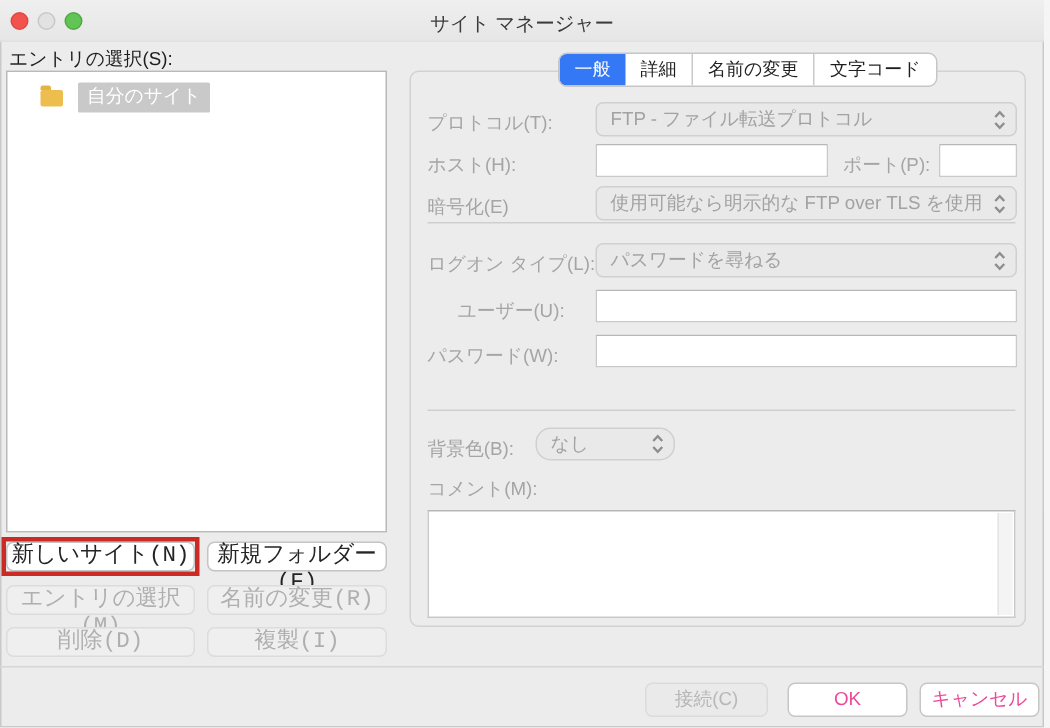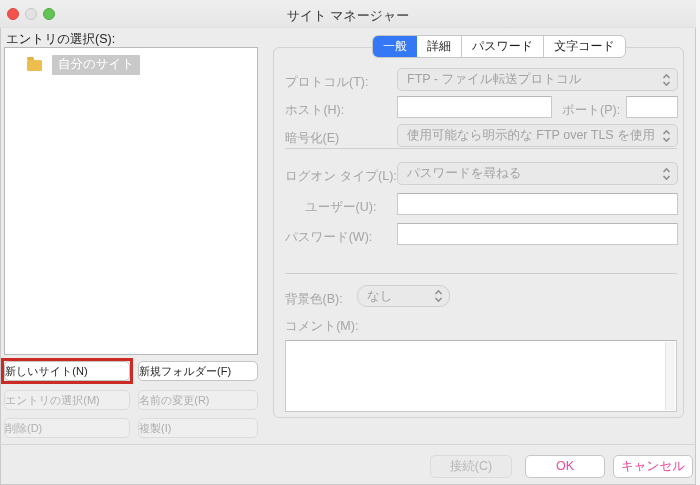--- a/index.html
+++ b/index.html
@@ -16,21 +16,21 @@
   .tl.gray{left:25px;background:#E2E2E2;border:1px solid #C8C8C8;}
   .tl.green{left:43px;background:#61C454;border:1px solid #50A944;}
   
   .entries-label{position:absolute;left:6px;top:31px;font-size:12.5px;color:#1e1e1e;}
   .tree{position:absolute;left:4px;top:47px;width:254px;height:308px;background:#fff;border:1px solid #B9B9B9;}
   .tree-row{position:absolute;left:0;top:8px;height:18px;width:100%;display:flex;align-items:center;}
   .folder{position:relative;margin-left:22px;width:15px;height:11px;background:#EDBE4E;border-radius:1.5px;flex:0 0 auto;}
   .folder::before{content:"";position:absolute;top:-3px;left:0;width:7px;height:3px;background:#E5B343;border-radius:1.5px 1.5px 0 0;}
   .tree-sel{margin-left:10px;background:#C9C9C9;color:#fff;font-size:12.5px;padding:1px 6px 2px 6px;border-radius:1px;white-space:nowrap;}
   
-  .sbtn{position:absolute;height:20px;border-radius:5px;font-size:11px;text-align:left;line-height:18px;}
+  .sbtn{position:absolute;height:20px;border-radius:5px;font-size:15px;text-align:center;line-height:18px;font-family:Liberation Mono, monospace;}
   .sbtn.on{background:#FFFFFF;border:1px solid #C4C4C4;color:#252525;}
   .sbtn.off{background:#EFEFEF;border:1px solid #DCDCDC;color:#AFAFAF;}
   .annot{position:absolute;left:1px;top:358px;width:132px;height:26px;border:3px solid #CB2B24;pointer-events:none;}
   
   .pane{position:absolute;left:273px;top:47px;width:411px;height:371px;border:1px solid #D2D2D2;border-radius:6px;}
   .tabs{position:absolute;left:372px;top:35px;height:23px;display:flex;background:#fff;border:1px solid #C6C6C6;border-radius:6px;overflow:hidden;}
   .tab{font-size:12px;line-height:21px;padding:0 10px;color:#1e1e1e;white-space:nowrap;}
   .tab.sel{background:#3478F6;color:#fff;}
   .tab.div{border-left:1px solid #C9C9C9;}
   .tab.sel + .tab{border-left:none;}
@@ -76,21 +76,21 @@
   <div class="sbtn off" style="left:138px;top:390px;width:120px;">名前の変更(R)</div>
   <div class="sbtn off" style="left:138px;top:418px;width:120px;">複製(I)</div>
   <div class="sbtn off" style="left:4px;  top:418px;width:126px;">削除(D)</div>
   <div class="annot"></div>
 
   <div class="pane"></div>
 
   <div class="tabs">
     <div class="tab sel">一般</div>
     <div class="tab">詳細</div>
-    <div class="tab div">パスワード</div>
+    <div class="tab div">名前の変更</div>
     <div class="tab div">文字コード</div>
   </div>
 
   <div class="flabel" style="left:285px;top:74px;">プロトコル(T):</div>
   <div class="dropdown" style="left:397px;top:68px;width:281px;">
     <span class="dd-text">FTP - ファイル転送プロトコル</span>
     <span class="dd-chev">
       <svg width="9" height="14" viewBox="0 0 9 14">
           <path d="M1.5 5 L4.5 1.8 L7.5 5" fill="none" stroke="#8E8E8E" stroke-width="1.6"></path>
           <path d="M1.5 9 L4.5 12.2 L7.5 9" fill="none" stroke="#8E8E8E" stroke-width="1.6"></path>

